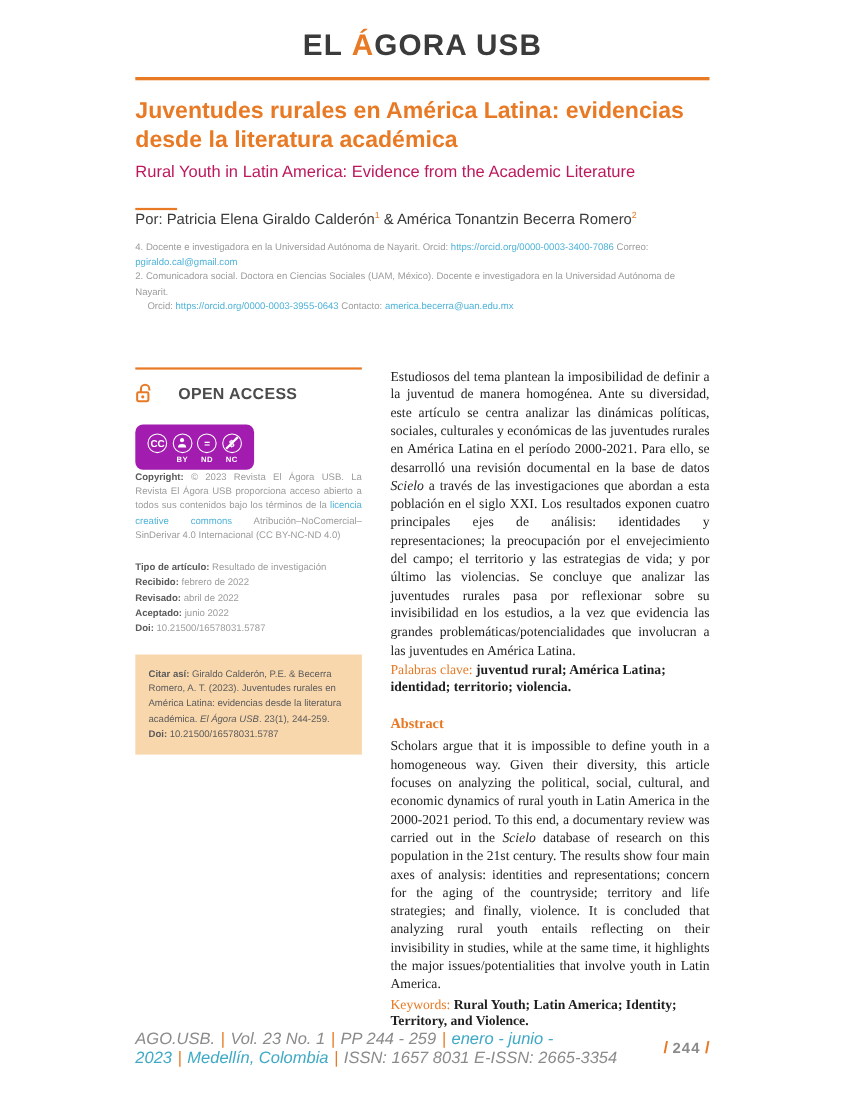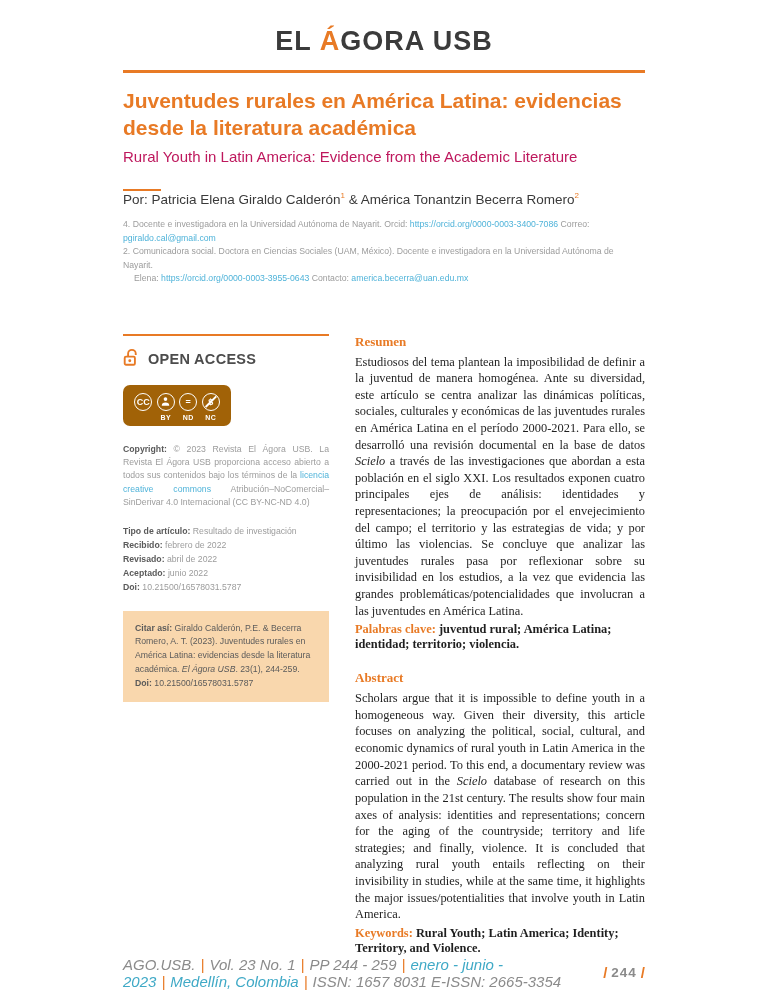--- a/index.html
+++ b/index.html
@@ -28,52 +28,52 @@
   .affiliations { margin-top:12px; font-size:8.7px; color:#9c9c9c; line-height:1.55; }
   .aff-cont { padding-left:11px; }
   .link { color:#4fb3d9; cursor:pointer; }
 
   
   .columns { display:flex; margin-top:48px; gap:26px; }
   .left-col { width:206px; flex:none; }
   .right-col { flex:1; min-width:0; }
   .left-rule { border:none; border-top:2px solid #e87a25; margin-bottom:12px; }
 
-  .open-access { display:flex; align-items:center; gap:8px; font-size:14.5px;
+  .open-access { display:flex; align-items:center; gap:22px; font-size:14.5px;
                  font-weight:600; color:#4c4c4c; letter-spacing:0.3px; }
 
-  .cc-badge { margin-top:15px; background:#a16207; width:108px; border-radius:7px;
+  .cc-badge { margin-top:15px; background:#a21caf; width:108px; border-radius:7px;
               padding:8px 9px 5px; }
   .cc-grid { display:grid; grid-template-columns:repeat(4,1fr); justify-items:center;
              row-gap:3px; }
   .cc-circle { width:18px; height:18px; border:1.5px solid #fff; border-radius:50%;
                color:#fff; display:flex; align-items:center; justify-content:center;
                font-size:9px; font-weight:700; position:relative; }
   .cc-strike::after { content:""; position:absolute; width:1.5px; height:15px;
                background:#fff; transform:rotate(45deg); }
   .cc-label { color:#fff; font-size:7px; font-weight:700; letter-spacing:0.5px; }
 
-  .copyright { margin-top:17px; font-size:8.7px; color:#9c9c9c; line-height:1.55;
+  .copyright { font-size:8.7px; color:#9c9c9c; line-height:1.55;
                text-align:justify; }
   .b-label { font-weight:700; color:#5a5a5a; }
   .meta { margin-top:15px; font-size:8.7px; color:#9c9c9c; line-height:1.6; }
 
   .citation-box { margin-top:16px; background:#f9d7ad; padding:11px 12px;
                   font-size:8.7px; line-height:1.6; color:#5b5b5b; }
   .cite-p { margin:0; }
   .italic { font-style:italic; }
 
   
   .section-heading { color:#e87a25; font-size:13px; font-weight:700;
                      font-family:"Liberation Serif", serif; margin-bottom:4px; }
   .abstract-body { font-size:12.4px; line-height:1.34; text-align:justify;
                    color:#1f1f1f; font-family:"Liberation Serif", serif; }
   .keywords { margin-top:3px; font-size:12.4px; font-family:"Liberation Serif", serif;
               color:#1f1f1f; }
-  .kw-label { color:#e87a25; font-weight:700; }
+  .kw-label { color:#e87a25; font-weight:400; }
   .kw-text { font-weight:700; }
   .block-en { margin-top:18px; }
 
   
   footer { margin-top:auto; margin-bottom:38px; display:flex;
            justify-content:space-between; align-items:center; }
   .footer-left { font-size:15px; color:#8b8b8b;font-style:italic; }
   .sep { color:#e87a25; margin:0 5px; font-weight:400; }
   .f-teal { color:#3fa9c6; }
   .footer-page { display:flex; align-items:center; gap:4px; }
@@ -91,21 +91,21 @@
 
   <h1 class="title-es">Juventudes rurales en América Latina: evidencias desde la literatura académica</h1>
   <h2 class="title-en">Rural Youth in Latin America: Evidence from the Academic Literature</h2>
   <hr class="title-dash">
 
   <div class="byline"><span>Por: Patricia Elena Giraldo Calderón</span><sup>1</sup><span> &amp; América Tonantzin Becerra Romero</span><sup>2</sup></div>
 
   <div class="affiliations">
     <div><span>4. Docente e investigadora en la Universidad Autónoma de Nayarit. Orcid: </span><span class="link">https://orcid.org/0000-0003-3400-7086</span><span> Correo: </span><span class="link">pgiraldo.cal@gmail.com</span></div>
     <div><span>2. Comunicadora social. Doctora en Ciencias Sociales (UAM, México). Docente e investigadora en la Universidad Autónoma de Nayarit.</span></div>
-    <div class="aff-cont"><span>Elena: </span><span class="link">https://orcid.org/0000-0003-3955-0643</span><span> Contacto: </span><span class="link">america.becerra@uan.edu.mx</span></div>
+    <div class="aff-cont"><span>Orcid: </span><span class="link">https://orcid.org/0000-0003-3955-0643</span><span> Contacto: </span><span class="link">america.becerra@uan.edu.mx</span></div>
   </div>
 
   <div class="columns">
 
     <aside class="left-col">
       <hr class="left-rule">
 
       <div class="open-access">
         <span>
           <svg viewBox="0 0 20 22" width="17" height="19" aria-hidden="true">
@@ -147,21 +147,20 @@
 
       <div class="citation-box">
         <p class="cite-p"><span class="b-label">Citar así:</span><span> Giraldo Calderón, P.E. &amp; Becerra Romero, A. T. (2023). Juventudes rurales en América Latina: evidencias desde la literatura académica. </span><span class="italic">El Ágora USB</span><span>. 23(1), 244-259.</span></p>
         <p class="cite-p"><span class="b-label">Doi:</span><span> 10.21500/16578031.5787</span></p>
       </div>
     </aside>
 
     <main class="right-col">
 
       <section>
-        <h3 class="section-heading">Resumen</h3>
         <p class="abstract-body"><span>Estudiosos del tema plantean la imposibilidad de definir a la juventud de manera homogénea. Ante su diversidad, este artículo se centra analizar las dinámicas políticas, sociales, culturales y económicas de las juventudes rurales en América Latina en el período 2000-2021. Para ello, se desarrolló una revisión documental en la base de datos </span><span class="italic">Scielo</span><span> a través de las investigaciones que abordan a esta población en el siglo XXI. Los resultados exponen cuatro principales ejes de análisis: identidades y representaciones; la preocupación por el envejecimiento del campo; el territorio y las estrategias de vida; y por último las violencias. Se concluye que analizar las juventudes rurales pasa por reflexionar sobre su invisibilidad en los estudios, a la vez que evidencia las grandes problemáticas/potencialidades que involucran a las juventudes en América Latina.</span></p>
         <p class="keywords"><span class="kw-label">Palabras clave:</span><span class="kw-text"> juventud rural; América Latina; identidad; territorio; violencia.</span></p>
       </section>
 
       <section class="block-en">
         <h3 class="section-heading">Abstract</h3>
         <p class="abstract-body"><span>Scholars argue that it is impossible to define youth in a homogeneous way. Given their diversity, this article focuses on analyzing the political, social, cultural, and economic dynamics of rural youth in Latin America in the 2000-2021 period. To this end, a documentary review was carried out in the </span><span class="italic">Scielo</span><span> database of research on this population in the 21st century. The results show four main axes of analysis: identities and representations; concern for the aging of the countryside; territory and life strategies; and finally, violence. It is concluded that analyzing rural youth entails reflecting on their invisibility in studies, while at the same time, it highlights the major issues/potentialities that involve youth in Latin America.</span></p>
         <p class="keywords"><span class="kw-label">Keywords:</span><span class="kw-text"> Rural Youth; Latin America; Identity; Territory, and Violence.</span></p>
       </section>
 

